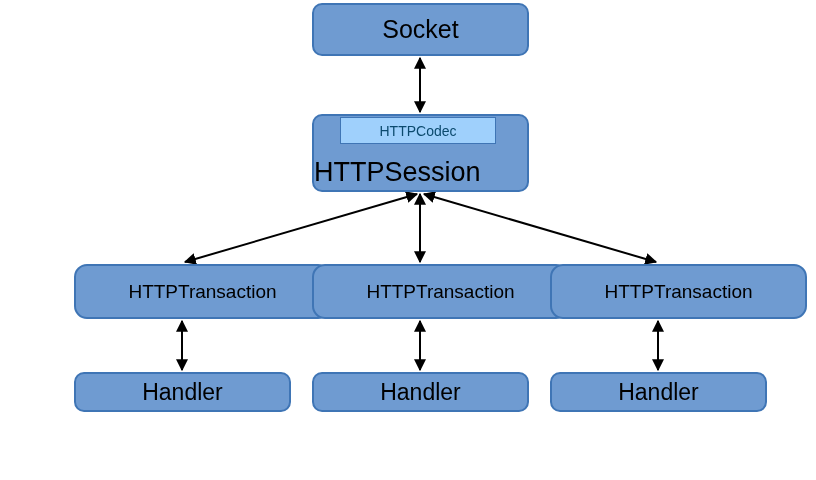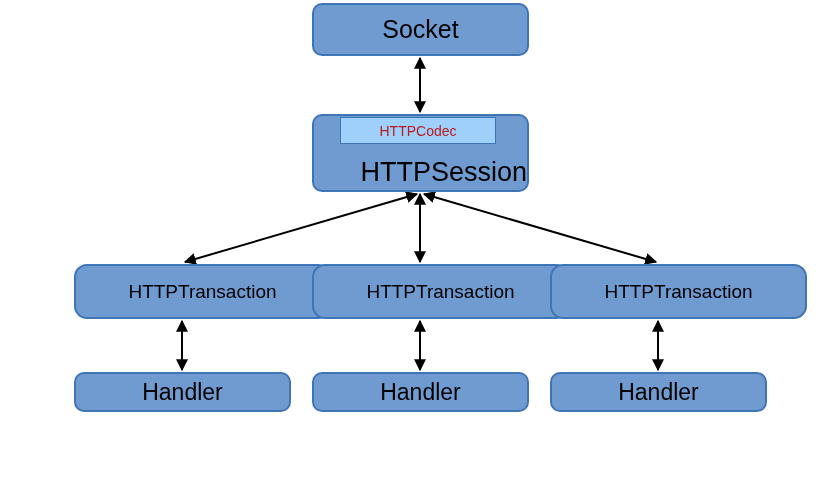--- a/index.html
+++ b/index.html
@@ -56,38 +56,38 @@
     padding: 0;
   }
   #node-httpsession .session-label {
     position: absolute;
     left: 0;
     right: 0;
     top: 36px;
     height: 40px;
     display: flex;
     align-items: center;
-    justify-content: flex-end;
+    justify-content: flex-start;
     font-size: 27px;
   }
   #node-httpcodec {
     position: absolute;
     left: 26px;
     top: 1px;
     width: 156px;
     height: 27px;
     box-sizing: border-box;
     background: #9fd0fc;
     border: 1px solid #3f75b5;
     border-radius: 0;
     display: flex;
     align-items: center;
     justify-content: center;
     font-size: 14px;
-    color: #b91c1c;
+    color: #0c4a6e;
     white-space: nowrap;
   }
 
   
   .node-transaction {
     top: 264px;
     width: 257px;
     height: 55px;
     font-size: 19px;
     border-radius: 13px;

